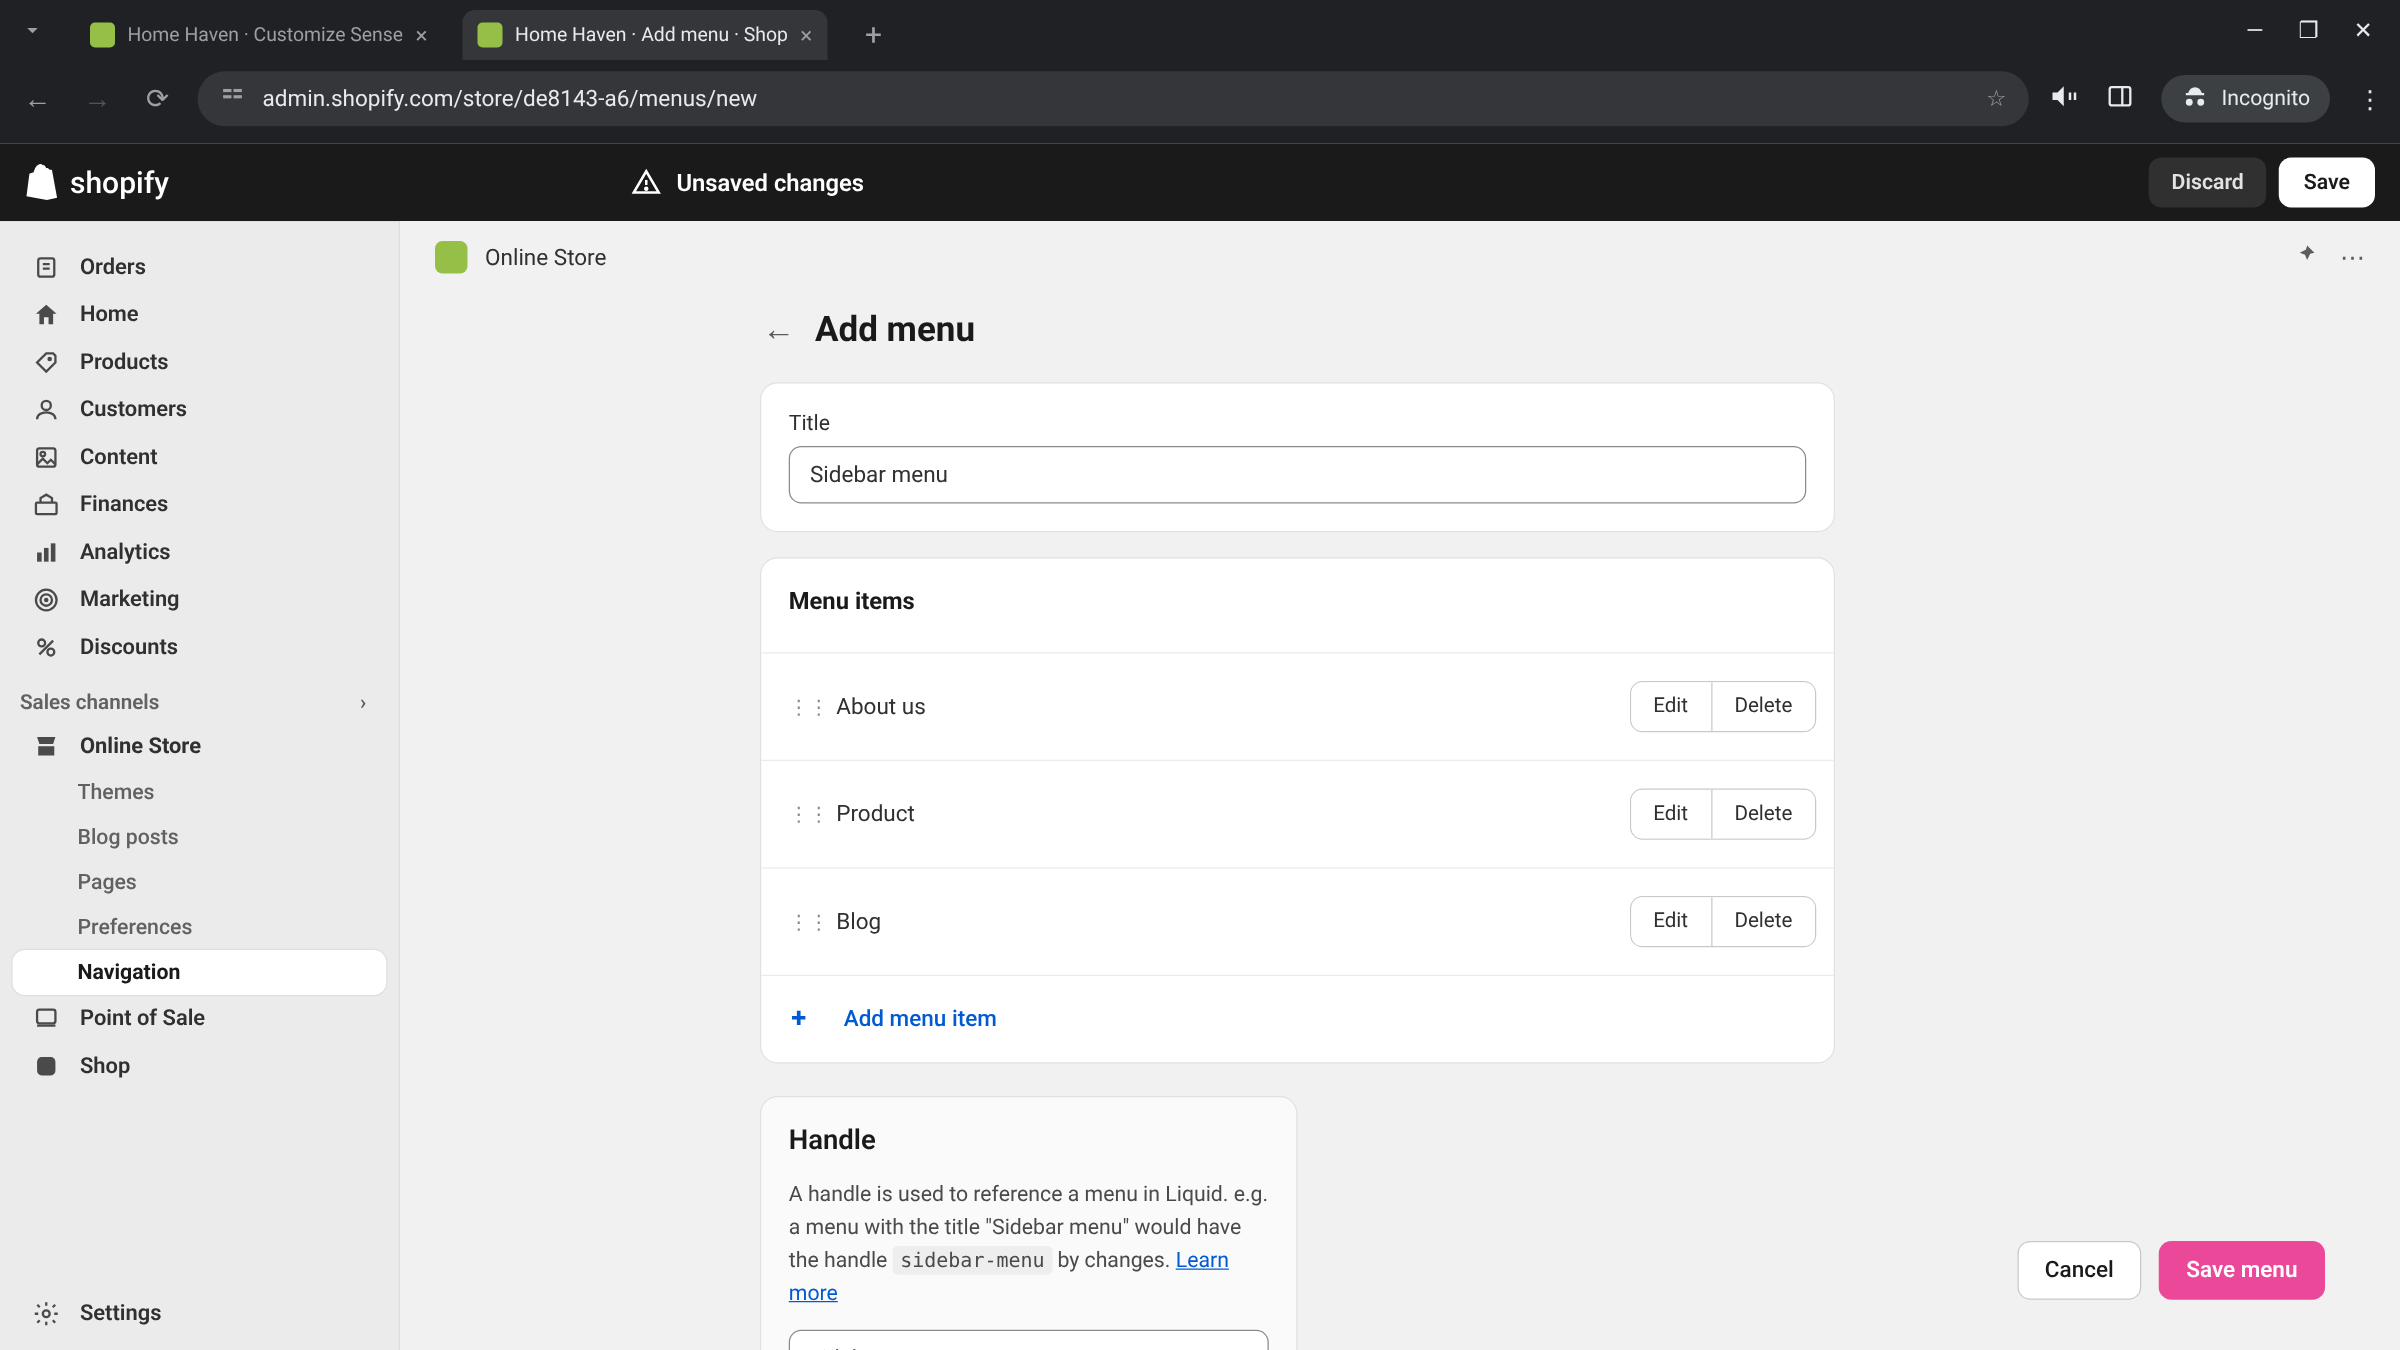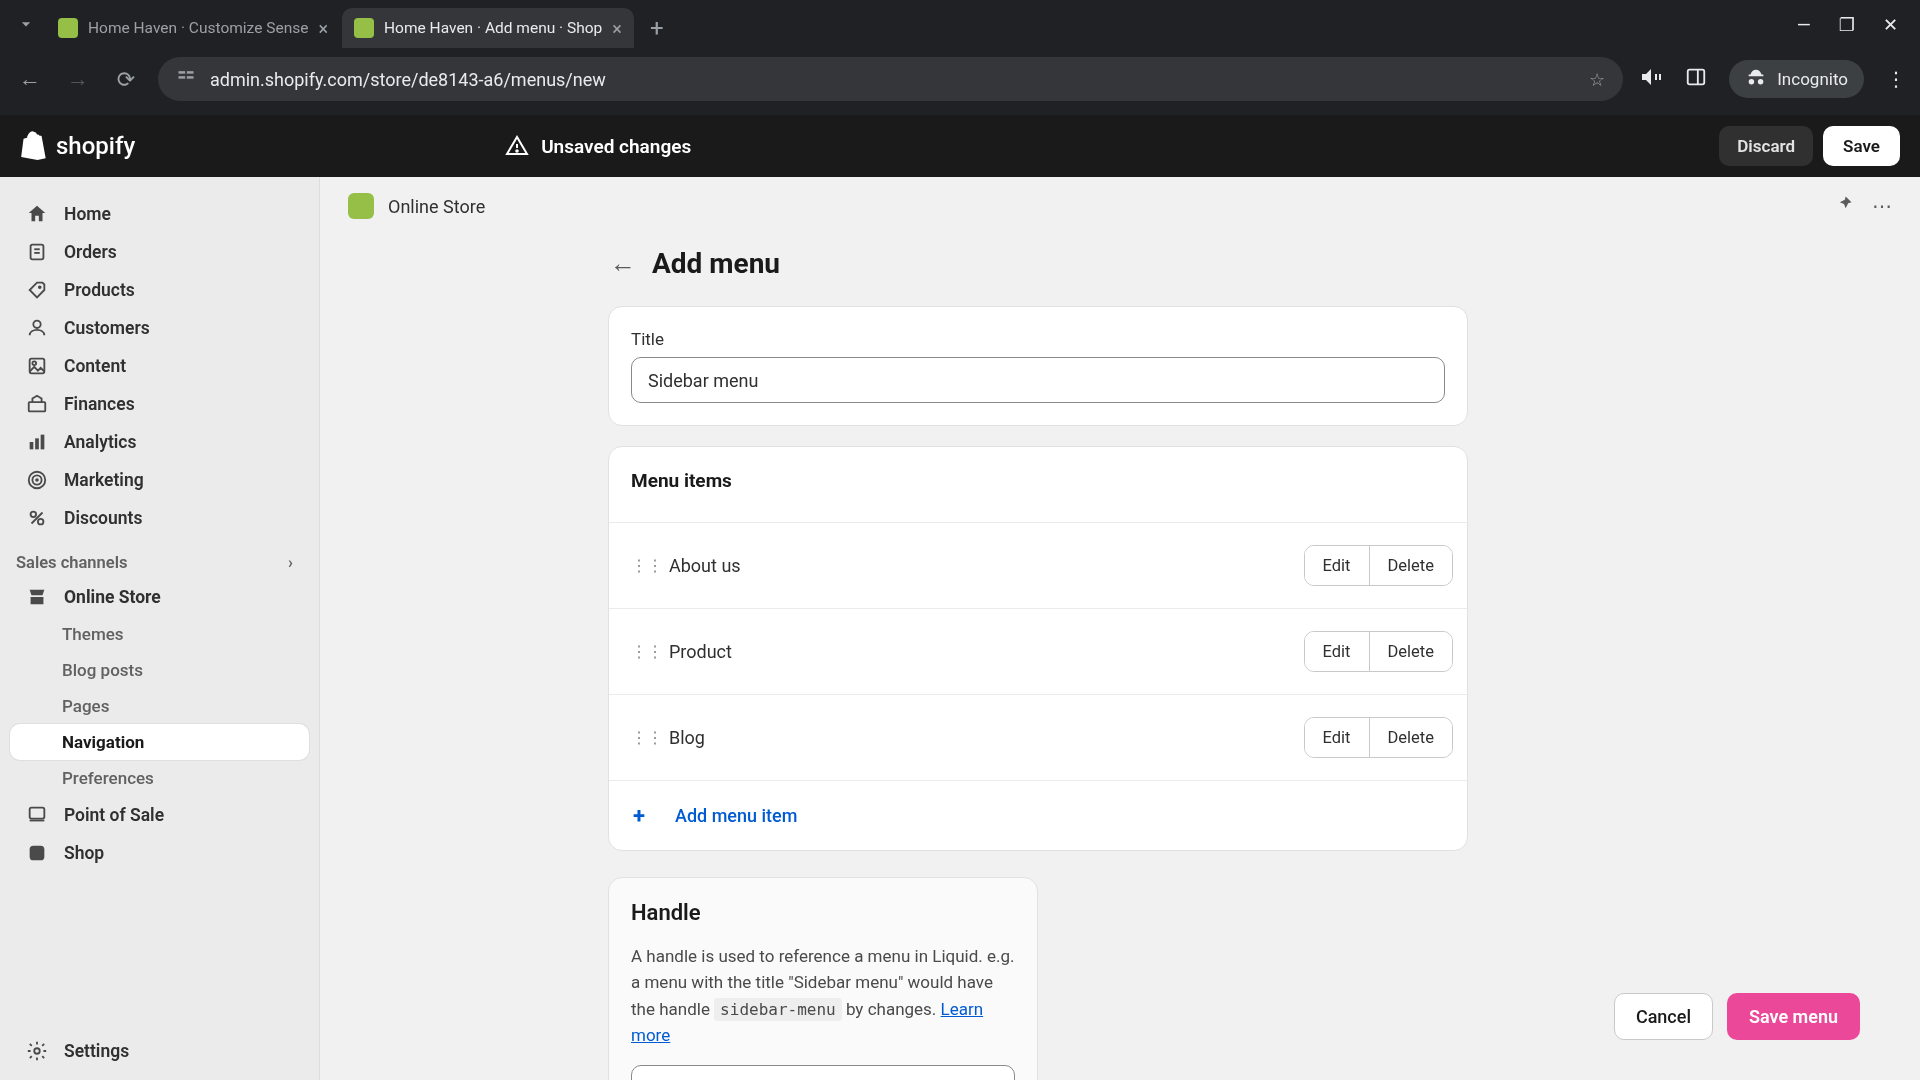--- a/index.html
+++ b/index.html
@@ -1,20 +1,20 @@
 <!DOCTYPE html>
 <html><head>
 <meta charset="utf-8">
 <style>
 * { margin: 0; padding: 0; box-sizing: border-box; font-family: -apple-system, BlinkMacSystemFont, "Segoe UI", Roboto, sans-serif; }
 body { width: 1920px; height: 1080px; background: #f1f1f1; overflow: hidden; position: relative; }
 
 
 .browser-chrome { background: #202124; height: 115px; }
-.tab-bar { display: flex; align-items: center; height: 48px; padding-left: 8px; gap: 2px; }
+.tab-bar { display: flex; align-items: center; height: 48px; padding-left: 8px; gap: 16px; }
 .tab-dropdown { width: 36px; height: 36px; display: flex; align-items: center; justify-content: center; color: #9aa0a6; cursor: pointer; }
 .tab { display: flex; align-items: center; gap: 10px; padding: 0 12px; height: 40px; min-width: 280px; max-width: 320px; background: #35363a; color: #e8eaed; font-size: 15.5px; border-radius: 10px 10px 0 0; cursor: pointer; margin-top: 8px; }
 .tab.inactive { background: transparent; color: #9aa0a6; }
 .tab-favicon { width: 20px; height: 20px; background: #95bf47; border-radius: 4px; flex-shrink: 0; }
 .tab-title { flex: 1; white-space: nowrap; overflow: hidden; text-overflow: ellipsis; }
 .tab-close { color: #9aa0a6; font-size: 18px; }
 .new-tab { color: #9aa0a6; font-size: 24px; padding: 0 14px; cursor: pointer; margin-top: 8px; }
 .window-controls { margin-left: auto; display: flex; gap: 28px; padding-right: 22px; color: #e8eaed; font-size: 18px; align-items: center; height: 48px; }
 .window-controls span { cursor: pointer; }
 
@@ -178,35 +178,35 @@
     <button class="btn-discard">Discard</button>
     <button class="btn-save-top">Save</button>
   </div>
 </div>
 
 <div class="app-body">
 
   <nav class="sidebar">
     <div class="nav-item">
         <span class="nav-icon">
-          <svg viewBox="0 0 24 24" fill="currentColor">
-            <path d="M12 3l9 8h-3v9h-4v-6h-4v6H6v-9H3z"></path>
-          </svg>
-        </span>
-        <span>Home</span>
-      </div>
-    <div class="nav-item">
-        <span class="nav-icon">
           <svg viewBox="0 0 24 24" fill="none" stroke="currentColor" stroke-width="2">
             <rect x="5" y="4" width="14" height="16" rx="2"></rect>
             <line x1="9" y1="9" x2="15" y2="9"></line>
             <line x1="9" y1="13" x2="15" y2="13"></line>
           </svg>
         </span>
         <span>Orders</span>
+      </div>
+    <div class="nav-item">
+        <span class="nav-icon">
+          <svg viewBox="0 0 24 24" fill="currentColor">
+            <path d="M12 3l9 8h-3v9h-4v-6h-4v6H6v-9H3z"></path>
+          </svg>
+        </span>
+        <span>Home</span>
       </div>
     <div class="nav-item">
         <span class="nav-icon">
           <svg viewBox="0 0 24 24" fill="none" stroke="currentColor" stroke-width="2">
             <path d="M20 12l-8 8-8-8 8-8h6l2 2z"></path>
             <circle cx="15" cy="9" r="1" fill="currentColor"></circle>
           </svg>
         </span>
         <span>Products</span>
       </div>
@@ -284,25 +284,25 @@
       </div>
     <div class="nav-item sub">
         <span>Themes</span>
       </div>
     <div class="nav-item sub">
         <span>Blog posts</span>
       </div>
     <div class="nav-item sub">
         <span>Pages</span>
       </div>
+    <div class="nav-item sub">
+        <span>Preferences</span>
+      </div>
     <div class="nav-item sub active">
         <span>Navigation</span>
-      </div>
-    <div class="nav-item sub">
-        <span>Preferences</span>
       </div>
 
     <div class="nav-item">
         <span class="nav-icon">
           <svg viewBox="0 0 24 24" fill="none" stroke="currentColor" stroke-width="2">
             <rect x="4" y="4" width="16" height="12" rx="2"></rect>
             <line x1="4" y1="18" x2="20" y2="18"></line>
           </svg>
         </span>
         <span>Point of Sale</span>

